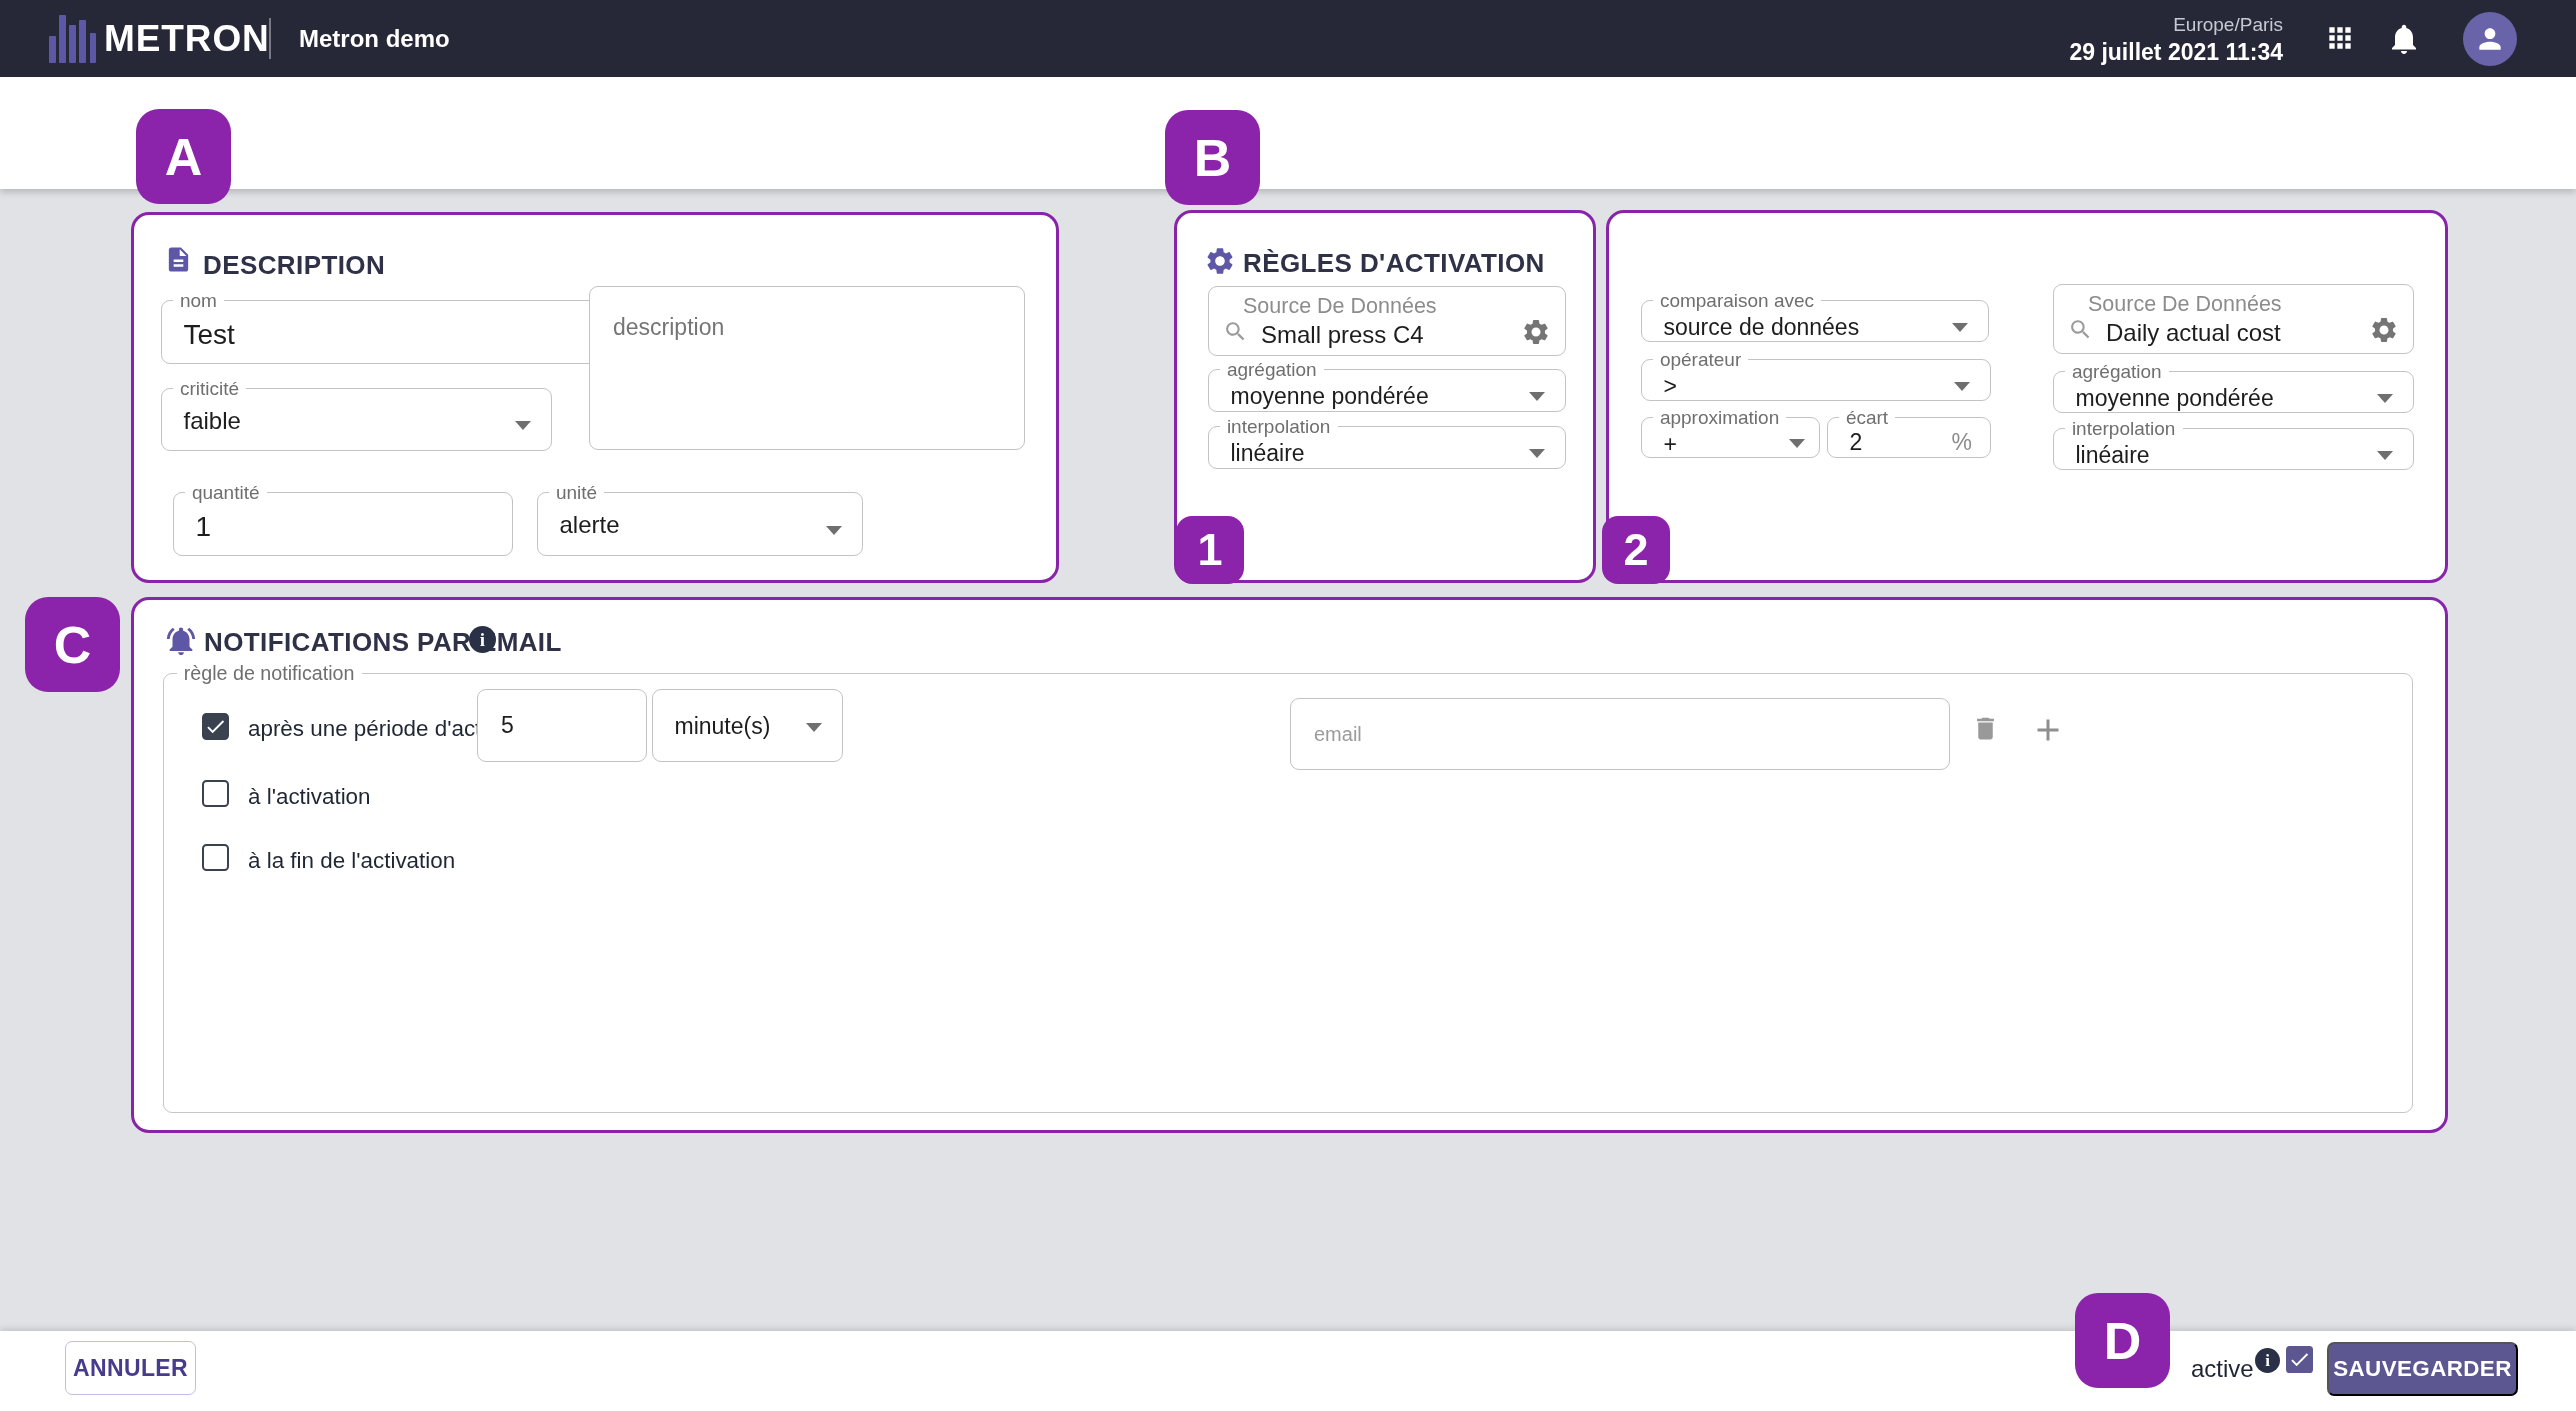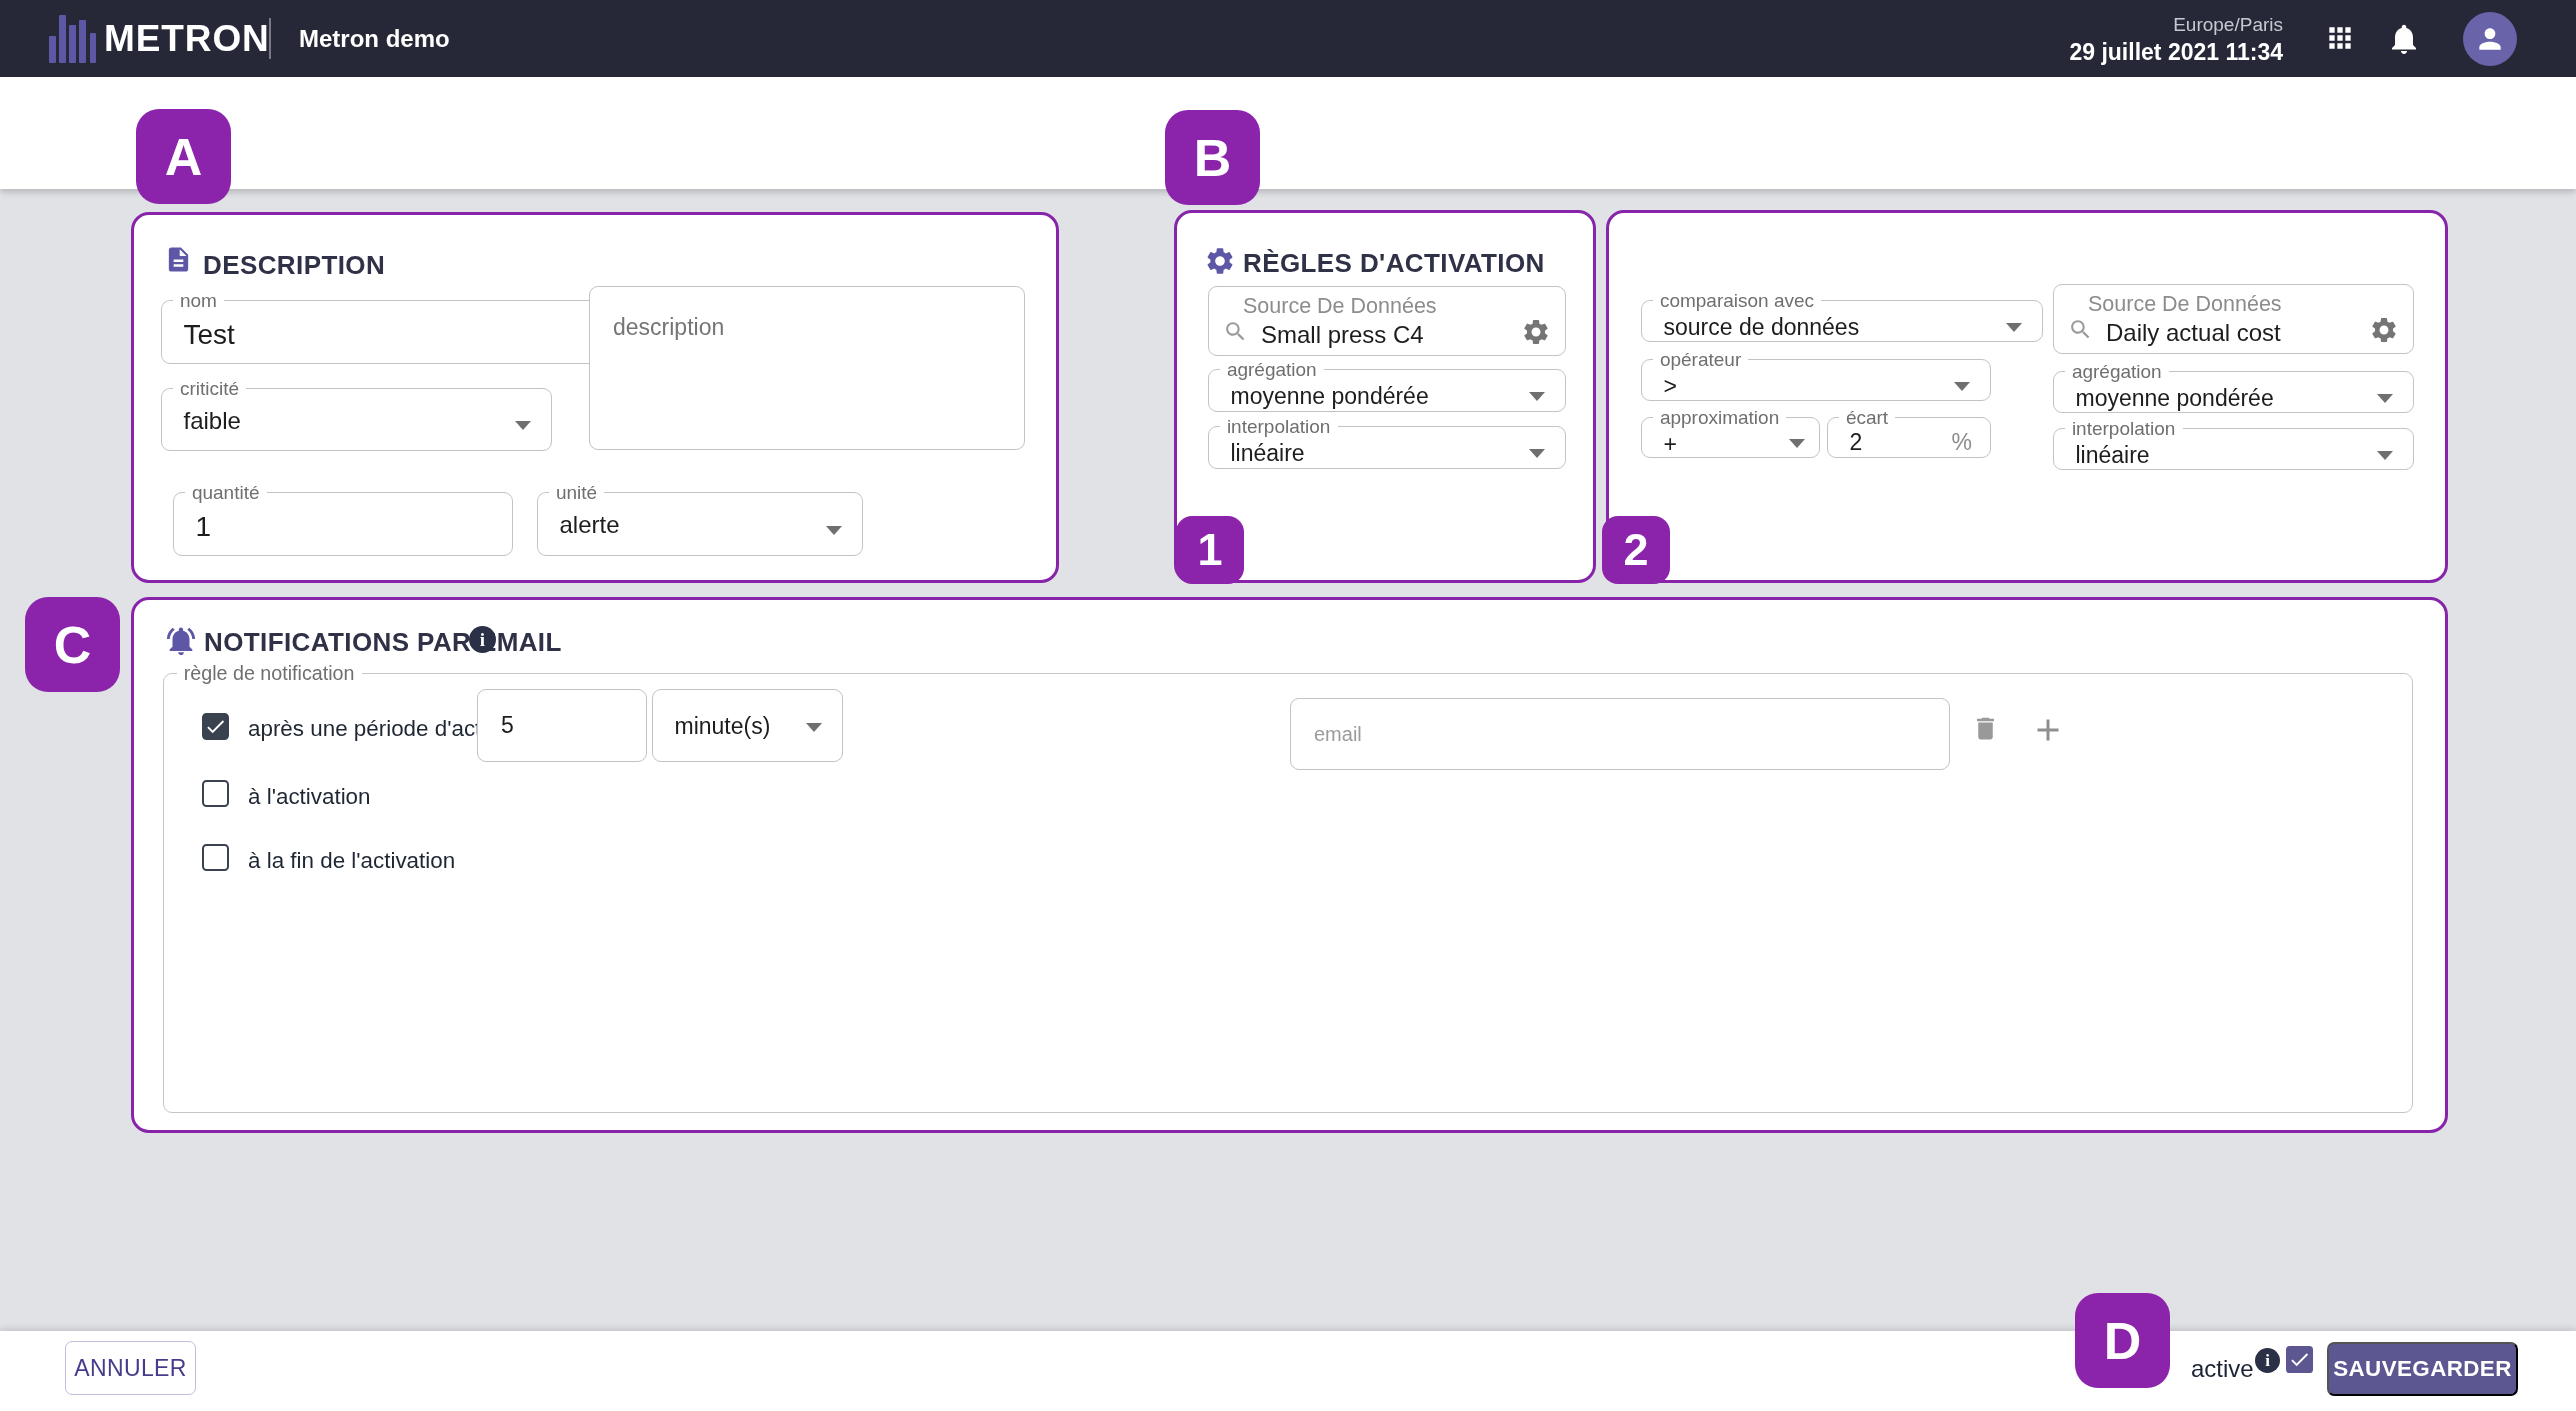--- a/index.html
+++ b/index.html
@@ -71,21 +71,21 @@
   .plainbox{position:absolute;border:1.8px solid var(--fieldborder);border-radius:9px;background:#fff;z-index:4}
   .plainbox input{border:none;outline:none;background:transparent;font:inherit;font-size:23px;color:var(--valtext);width:88%;height:100%;padding-left:23px}
   .plainbox input::placeholder{color:#9B9B9B}
   .selval{position:absolute;left:21.5px;top:50%;transform:translateY(-50%);font-size:23px;color:var(--valtext)}
   .ghosticon{position:absolute;color:#999;cursor:pointer;z-index:4}
 
   .infodot{position:absolute;width:27px;height:27px;border-radius:50%;background:#2A3147;color:#fff;font-size:19px;font-weight:bold;display:flex;align-items:center;justify-content:center;z-index:4;font-family:"Liberation Serif",serif}
 
   
   .footer{left:0;top:1331px;width:2576px;height:81px;background:#fff;box-shadow:0 -2.7px 6.3px rgba(0,0,0,.13);z-index:5}
-  .btn-cancel{left:65px;top:1341px;width:131px;height:54px;background:#fff;border:1.8px solid #C2BCDF;border-radius:7.2px;color:#453C8C;font-size:23px;font-weight:normal;letter-spacing:0.4px;display:flex;align-items:center;justify-content:center;cursor:pointer;z-index:6}
+  .btn-cancel{left:65px;top:1341px;width:131px;height:54px;background:#fff;border:1.8px solid #C2BCDF;border-radius:7.2px;color:#453C8C;font-size:23px;font-weight:bold;letter-spacing:0.4px;display:flex;align-items:center;justify-content:center;cursor:pointer;z-index:6}
   .activelbl{left:2191px;top:1355px;font-size:24px;color:#1D2433;z-index:6}
   .btn-save{left:2327px;top:1342px;width:191px;height:54px;background:var(--btn-indigo);border-radius:7.2px;color:#fff;font-size:22.4px;font-weight:bold;letter-spacing:0.4px;display:flex;align-items:center;justify-content:center;cursor:pointer;z-index:6}
 
   
   .anno{position:absolute;background:var(--purple);color:#fff;font-weight:bold;display:flex;align-items:center;justify-content:center;z-index:50}
   .anno.letter{width:95px;height:95px;border-radius:23px;font-size:52px}
   .anno.num{width:68px;height:68px;border-radius:16px;font-size:45px}
   .anno-A{left:136px;top:109px}.anno-B{left:1165px;top:110px}.anno-C{left:25px;top:597px}
   .anno-D{left:2075px;top:1293px;width:89px;height:89px;font-size:50px}
   .anno-1{left:1176px;top:516px}.anno-2{left:1602px;top:516px}
@@ -197,21 +197,21 @@
 </fieldset>
 
 <fieldset class="mf short" style="left:1208px;top:417px;width:358px;height:52px">
   <legend>interpolation</legend>
   <div class="val">linéaire</div>
   <span class="caret"></span>
 </fieldset>
 
 <div class="abs panel panel-comp"></div>
 
-<fieldset class="mf short" style="left:1641px;top:291px;width:402px;height:51px">
+<fieldset class="mf short" style="left:1641px;top:291px;width:348px;height:51px">
   <legend>comparaison avec</legend>
   <div class="val">source de données</div>
   <span class="caret"></span>
 </fieldset>
 
 <fieldset class="mf short" style="left:1641px;top:350px;width:350px;height:51px">
   <legend>opérateur</legend>
   <div class="val">&gt;</div>
   <span class="caret"></span>
 </fieldset>

